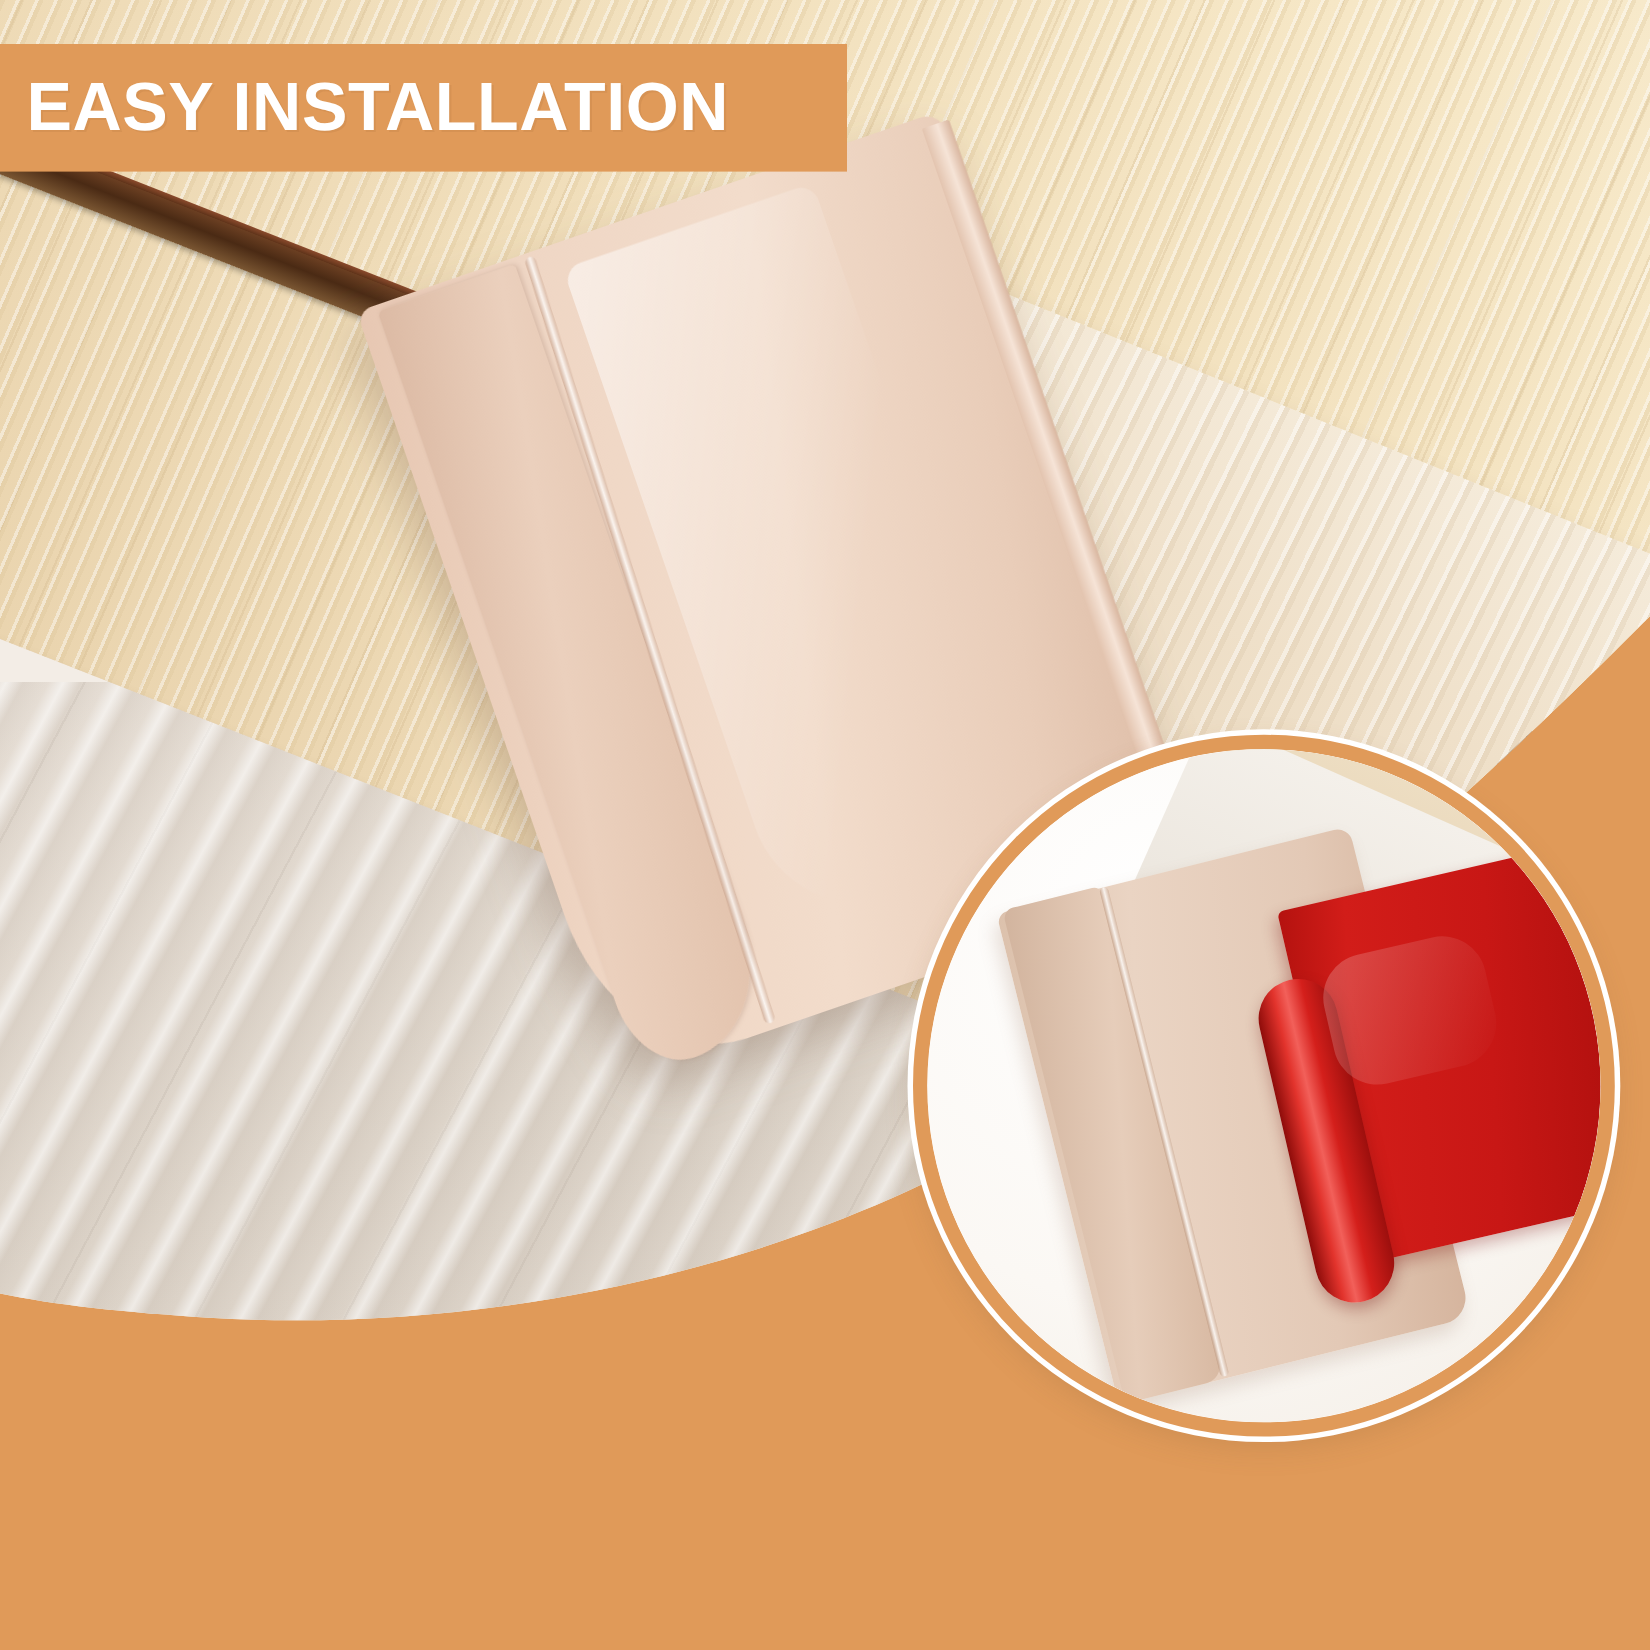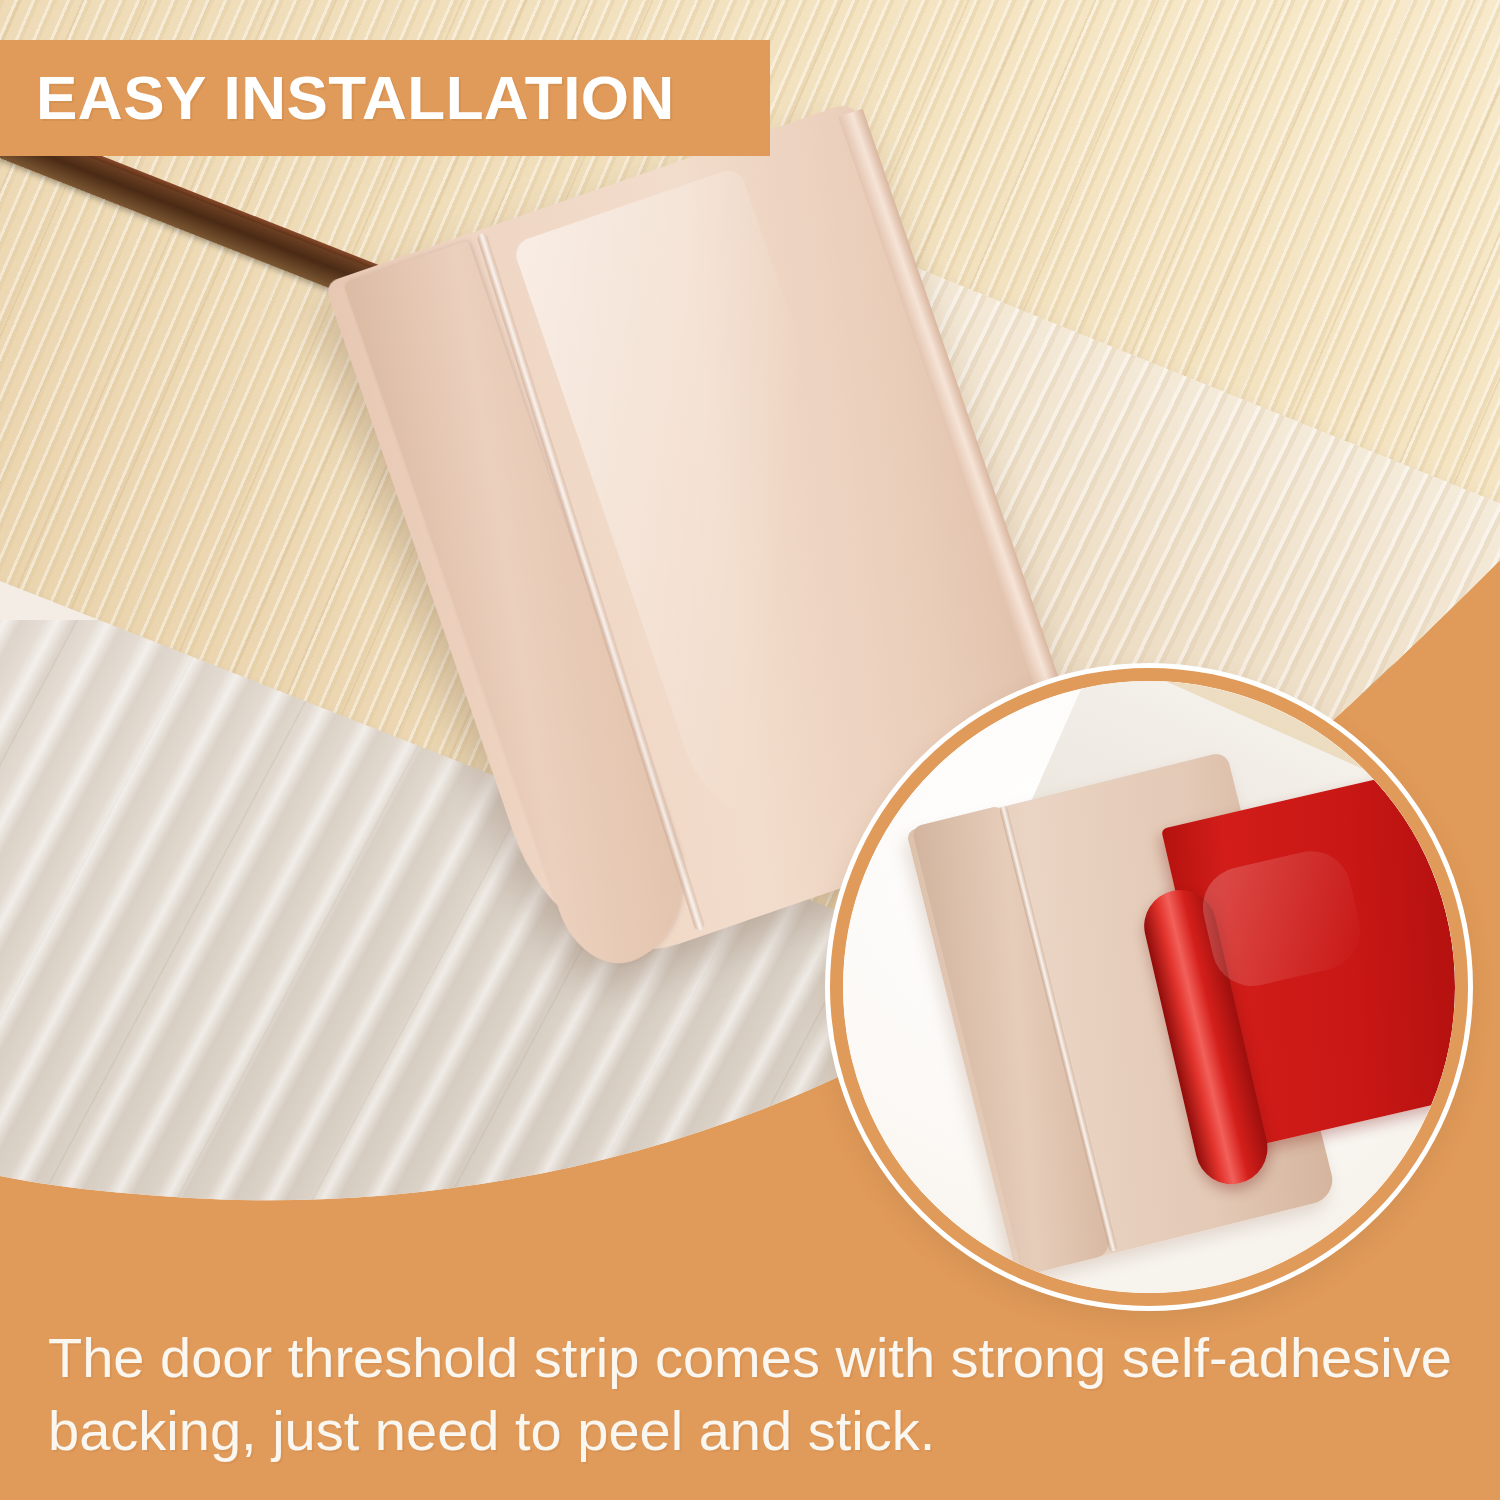--- a/index.html
+++ b/index.html
@@ -126,21 +126,21 @@
     border-radius:36px;
     box-shadow:0 6px 14px rgba(110,8,8,.32);}
   .liner-gloss{position:absolute;left:352px;top:196px;width:150px;height:120px;
     transform:rotate(-13deg);transform-origin:0 0;
     background:linear-gradient(120deg,rgba(255,255,255,.22),rgba(255,255,255,0));
     border-radius:40px;}
 
   
   .banner{position:absolute;left:0;top:40px;width:770px;height:116px;
     background:#E09A59;display:flex;align-items:center;}
-  .banner-title{margin-left:36px;color:#FFFFFF;font-size:62px;font-weight:700;
+  .banner-title{margin-left:24px;color:#FFFFFF;font-size:62px;font-weight:700;
     letter-spacing:.5px;line-height:1;white-space:nowrap;
     font-family:"Liberation Sans",sans-serif;
     text-shadow:2px 2px 0 rgba(190,125,70,.28);}
 
   
   .caption{position:absolute;left:48px;top:1322px;width:1404px;
     color:#FAF6F0;font-size:56px;line-height:1.30;font-weight:400;
     font-family:"Liberation Sans",sans-serif;
     text-shadow:2px 2px 0 rgba(190,125,70,.22);}
 </style>
@@ -178,15 +178,14 @@
       <div class="liner"></div>
       <div class="liner-roll"></div>
       <div class="liner-gloss"></div>
     </div>
   </div>
 
   <div class="banner">
     <div class="banner-title">EASY INSTALLATION</div>
   </div>
 
-  <div class="caption">The door threshold strip comes with strong self-adhesive backing, just need to peel and stick.</div>
 
 </div>
 
 </body></html>

